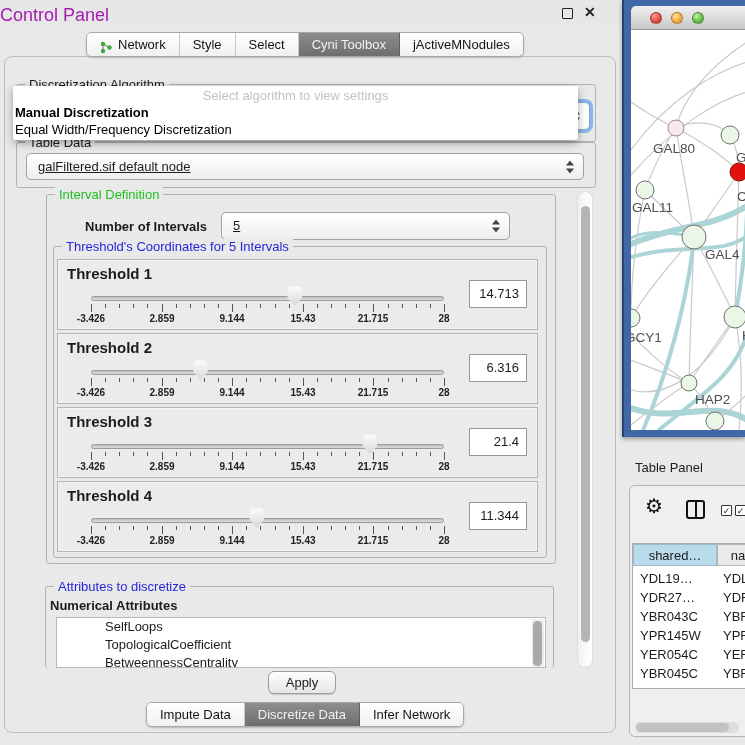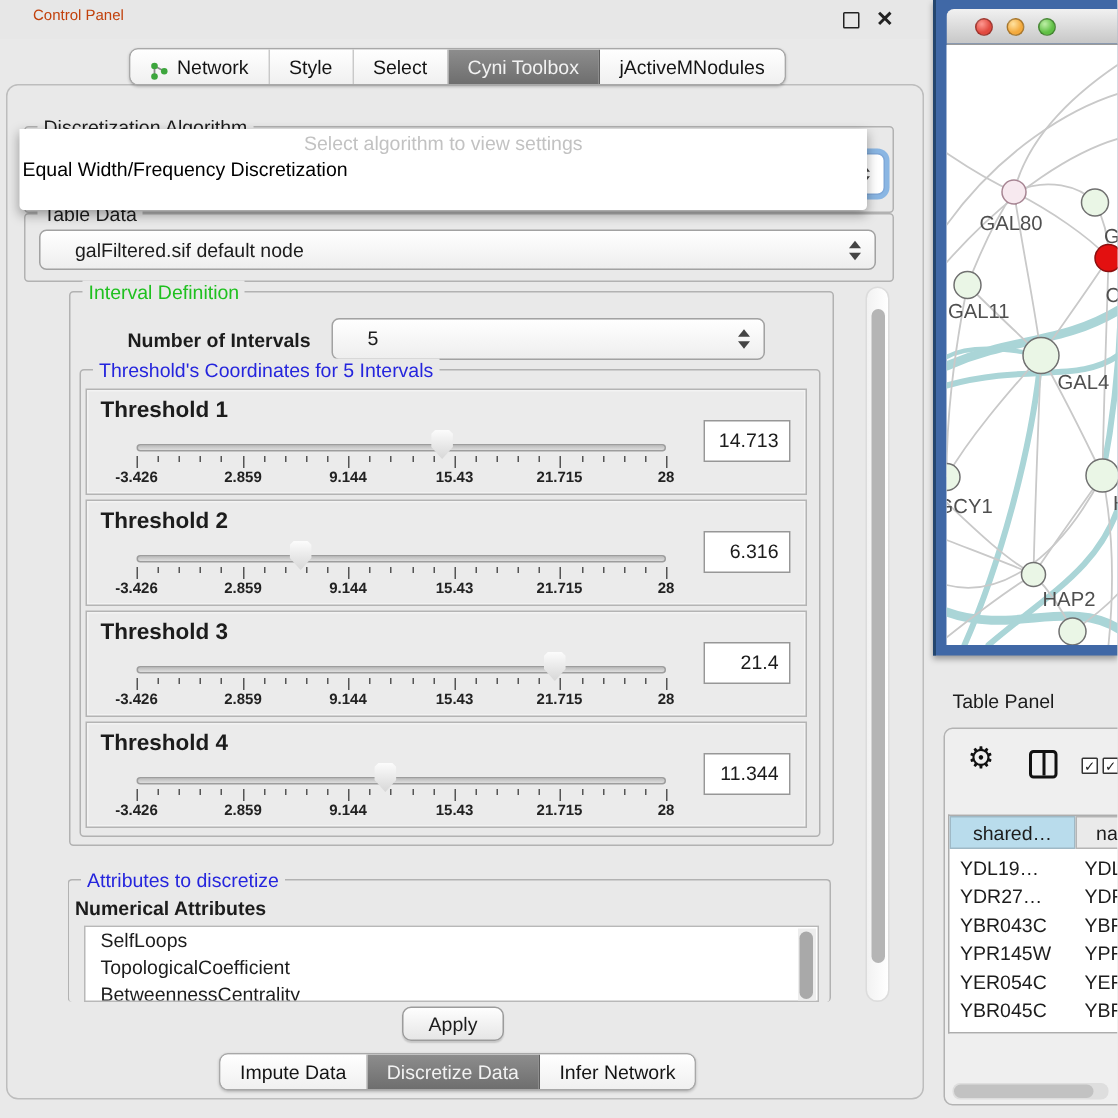--- a/index.html
+++ b/index.html
@@ -2,21 +2,21 @@
 <html><head>
 <meta charset="utf-8">
 <style>
   * { margin:0; padding:0; box-sizing:border-box; }
   html,body { width:745px; height:745px; }
   body { font-family:"Liberation Sans", sans-serif; background:#e9e9e9; overflow:hidden; position:relative; color:#1c1c1c; }
   #root { position:absolute; inset:0; width:745px; height:745px; }
 
   
   .titlebar { position:absolute; left:0; top:0; width:620px; height:26px; background:#e7e7e7; }
-  .title { position:absolute; left:22px; top:5px; font-size:10px; color:#c2410c; }
+  .title { position:absolute; left:0; top:5px; font-size:18px; color:#a21caf; }
   .float-ic { position:absolute; left:562px; top:8px; width:11px; height:11px; border:1.5px solid #222; border-radius:1px; }
   .close-ic { position:absolute; left:584px; top:4px; font-size:14px; font-weight:bold; color:#222; }
 
   .outer-panel { position:absolute; left:4px; top:56px; width:612px; height:677px; background:#e9e9e9; border:1px solid #bdbdbd; border-radius:8px; }
 
   
   .tabbar { position:absolute; display:flex; background:#fff; border:1px solid #a8a8a8; border-radius:6px; overflow:hidden; box-shadow:0 1px 2px rgba(0,0,0,.22); font-size:13px; z-index:30; }
   .tab { padding:0 13px; line-height:23px; height:23px; color:#141414; border-right:1px solid #c9c9c9; display:flex; align-items:center; gap:5px; background:linear-gradient(#ffffff,#f0f0f0); white-space:nowrap; }
   .tab:last-child { border-right:none; }
   .tab.sel { background:linear-gradient(#8d8d8d,#6e6e6e); color:#f2f2f2; border-right-color:#5e5e5e; }
@@ -24,21 +24,21 @@
   #bottom-tabs { left:146px; top:702px; }
 
   
   .group { position:absolute; border:1px solid #b2b2b2; border-radius:3px; }
   .glabel { position:absolute; top:-8px; left:8px; background:#e9e9e9; padding:0 4px; font-size:13px; line-height:15px; white-space:nowrap; }
   .glabel.green { color:#1fc01f; }
   .glabel.blue { color:#2525dd; }
 
   
   .combo { position:absolute; background:linear-gradient(#ffffff,#eeeeee); border:1px solid #a2a2a2; border-radius:5px; font-size:13px; }
-  .cval { position:absolute; left:23px; top:0; white-space:nowrap; }
+  .cval { position:absolute; left:11px; top:0; white-space:nowrap;text-decoration:underline; }
   .spin { position:absolute; right:9px; top:50%; transform:translateY(-50%); }
   .arr-up { width:0; height:0; border-left:4px solid transparent; border-right:4px solid transparent; border-bottom:5px solid #444; margin-bottom:3px; }
   .arr-dn { width:0; height:0; border-left:4px solid transparent; border-right:4px solid transparent; border-top:5px solid #444; }
   .focus-ring { box-shadow:0 0 0 3px rgba(106,164,224,.75); border-color:#7fa8d8; background:#fff; }
 
   
   .popup { position:absolute; left:13px; top:86px; width:565px; height:54px; background:#fff; border-radius:0 0 3px 3px; box-shadow:0 3px 8px rgba(0,0,0,.35); z-index:40; font-size:13px; }
   .popup .hint { text-align:center; color:#c2c2c2; line-height:17px; padding-top:1px; }
   .popup .item { line-height:17px; padding-left:2px; color:#000; }
   .popup .item.bold { font-weight:bold; }
@@ -50,21 +50,21 @@
   .sl-thumb { position:absolute; top:26px; width:18px; height:20px; background:linear-gradient(#fdfdfd,#d7d7d7); clip-path:polygon(50% 100%,10% 60%,10% 16%,24% 3%,76% 3%,90% 16%,90% 60%); filter:drop-shadow(0 0 1px #777); }
   .ticks { position:absolute; left:33px; top:44px; width:353px; height:9px; }
   .tick { position:absolute; width:1px; background:#555; top:0; }
   .tick.minor { height:4px; }
   .tick.major { height:8px; }
   .tklabel { position:absolute; top:53px; transform:translateX(-50%); font-size:10px; font-weight:bold; color:#222; white-space:nowrap; }
   .vbox { position:absolute; left:411px; top:20px; width:58px; height:28px; background:#fff; border:1px solid #979797; font-size:13px; line-height:26px; text-align:right; padding-right:7px; }
 
   
   .listbox { position:absolute; left:56px; top:617px; width:490px; height:51px; background:#fff; border:1px solid #b8b8b8; overflow:hidden; font-size:13px; }
-  .listbox .li { line-height:18px; padding-left:10px; white-space:nowrap; }
+  .listbox .li { line-height:18px; padding-left:0; white-space:nowrap;margin-left:48px; }
   .list-sb { position:absolute; right:1px; top:1px; width:12px; height:49px; background:#ededed; }
   .list-sb .thumb { position:absolute; left:1px; top:2px; width:9px; height:45px; background:#a9a9a9; border-radius:5px; }
 
   
   .main-sb { position:absolute; left:577px; top:191px; width:16px; height:477px; background:linear-gradient(to right,#f2f2f2,#ffffff); border:1px solid #dcdcdc; border-radius:8px; }
   .main-sb .thumb { position:absolute; left:3px; top:14px; width:9px; height:436px; background:#b5b5b5; border-radius:5px; }
 
   .push-btn { position:absolute; background:linear-gradient(#fefefe,#e6e6e6); border:1px solid #9c9c9c; border-radius:6px; font-size:13px; text-align:center; box-shadow:0 1px 1px rgba(0,0,0,.15); }
 
   .bold13 { font-weight:bold; font-size:13px; position:absolute; white-space:nowrap; }
@@ -153,20 +153,21 @@
   <div class="combo" style="left:26px; top:153px; width:558px; height:27px;">
     <span class="cval" style="line-height:25px;">galFiltered.sif default node</span>
     <div class="spin">
         <div class="arr-up"></div>
         <div class="arr-dn"></div>
       </div>
   </div>
 
   <div class="popup">
     <div class="hint">Select algorithm to view settings</div>
+    <div class="item bold">Manual Discretization</div>
     <div class="item">Equal Width/Frequency Discretization</div>
   </div>
 
   <div class="group" style="left:46px; top:194px; width:510px; height:370px;">
     <span class="glabel green">Interval Definition</span>
   </div>
   <div class="bold13" style="left:85px; top:219px;">Number of Intervals</div>
   <div class="combo" style="left:221px; top:212px; width:289px; height:28px;">
     <span class="cval" style="line-height:26px;">5</span>
     <div class="spin">

